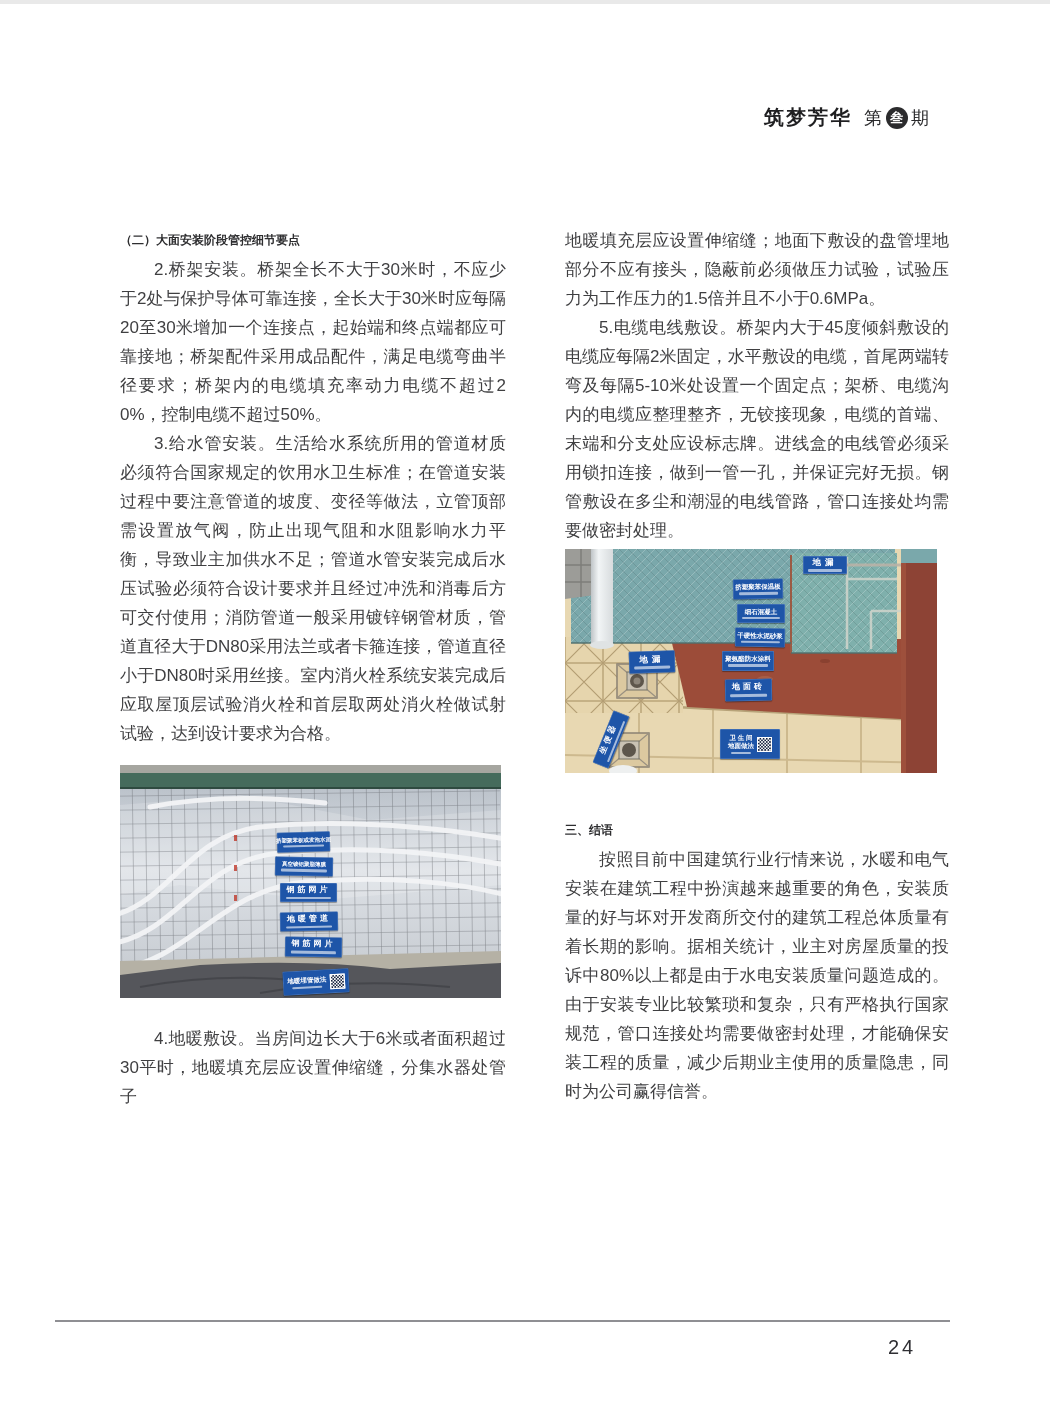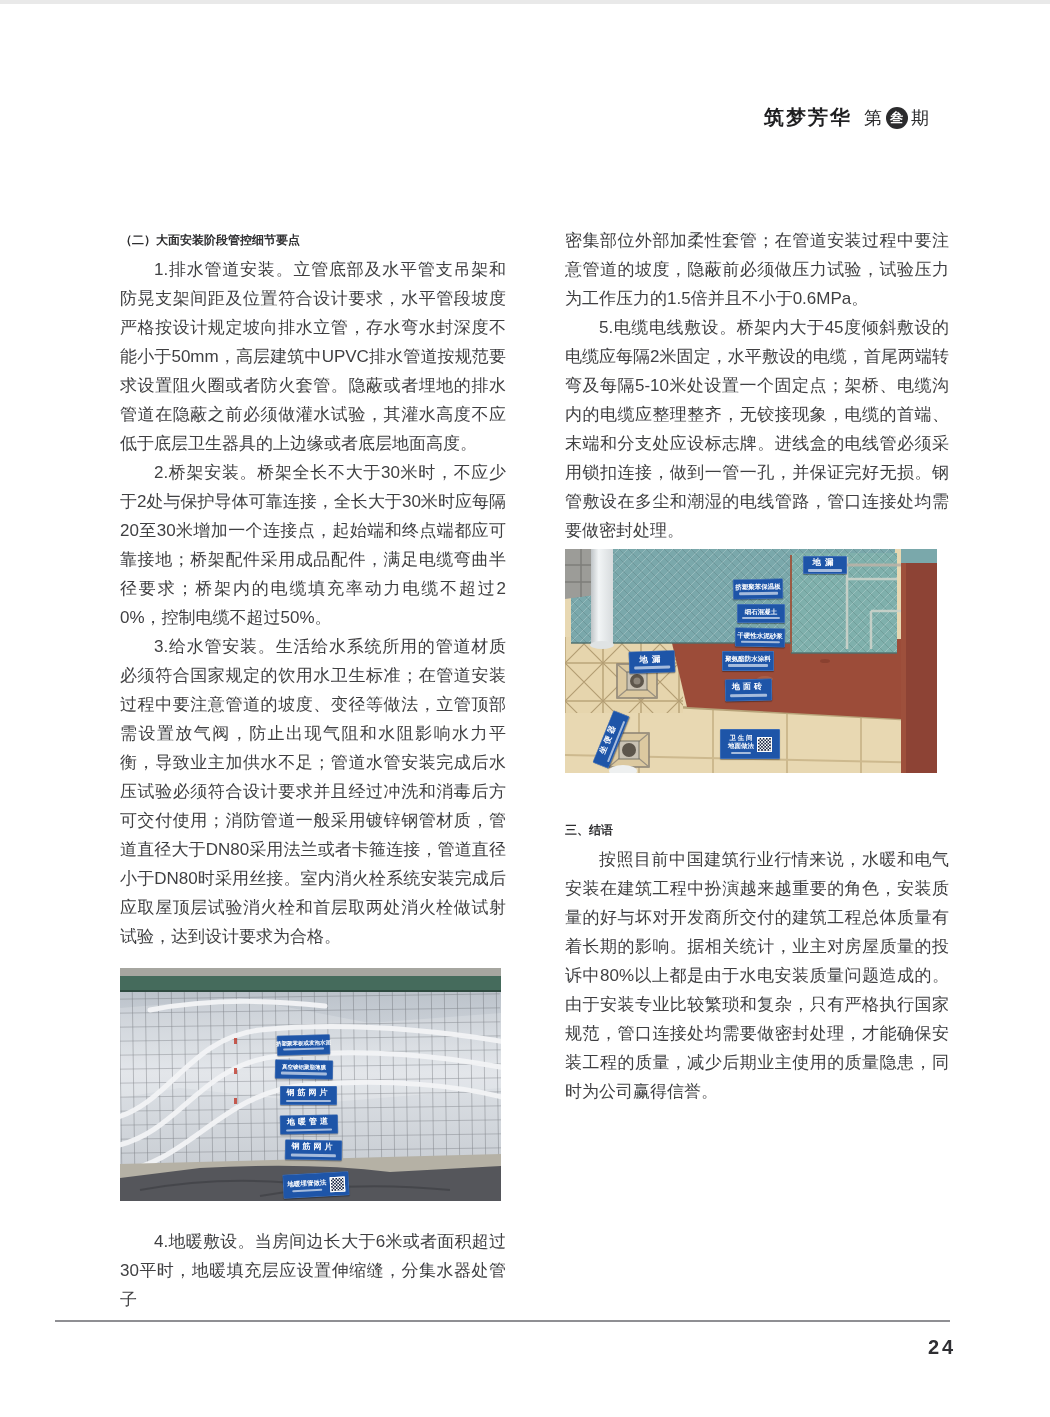--- a/index.html
+++ b/index.html
@@ -35,39 +35,38 @@
   .f5{font-size:5.5px;}
   .f6{font-size:6.5px;}
   .f8{font-size:8px;letter-spacing:3px;}
   .f8b{font-size:8.5px;letter-spacing:4px;}
   .sub{margin-top:2px;width:78%;height:2.5px;background:rgba(255,255,255,.6);border-radius:1px;}
   .sign-row{flex-direction:row;gap:3px;}
   .sign-row .txtcol{display:flex;flex-direction:column;align-items:center;gap:1px;}
   .qr{width:13px;height:13px;background:#fff;background-image:repeating-conic-gradient(#16233f 0% 25%,#ffffff 0% 50%);background-size:3.2px 3.2px;border:1px solid #fff;}
   
   .foot-rule{position:absolute;left:55px;top:1316px;width:895px;height:2px;background:#8f8f93;}
-  .page-num{position:absolute;left:928px;top:1332px;font-size:20px;font-weight:700;letter-spacing:3px;color:#2f2f33;}
+  .page-num{position:absolute;left:888px;top:1332px;font-size:20px;font-weight:400;letter-spacing:3px;color:#2f2f33;}
 </style>
 </head>
 <body>
 
 <div class="page">
 
   <div class="masthead">
     <span class="mag-title">筑梦芳华</span>
     <span class="issue">
       <span>第</span>
       <span class="issue-circle">叁</span>
       <span>期</span>
     </span>
   </div>
 
   <div class="col col-left">
     <h3 class="sec">（二）大面安装阶段管控细节要点</h3>
-    <p>1.排水管道安装。立管底部及水平管支吊架和防晃支架间距及位置符合设计要求，水平管段坡度严格按设计规定坡向排水立管，存水弯水封深度不能小于50mm，高层建筑中UPVC排水管道按规范要求设置阻火圈或者防火套管。隐蔽或者埋地的排水管道在隐蔽之前必须做灌水试验，其灌水高度不应低于底层卫生器具的上边缘或者底层地面高度。</p>
     <p>2.桥架安装。桥架全长不大于30米时，不应少于2处与保护导体可靠连接，全长大于30米时应每隔20至30米增加一个连接点，起始端和终点端都应可靠接地；桥架配件采用成品配件，满足电缆弯曲半径要求；桥架内的电缆填充率动力电缆不超过20%，控制电缆不超过50%。</p>
     <p>3.给水管安装。生活给水系统所用的管道材质必须符合国家规定的饮用水卫生标准；在管道安装过程中要注意管道的坡度、变径等做法，立管顶部需设置放气阀，防止出现气阻和水阻影响水力平衡，导致业主加供水不足；管道水管安装完成后水压试验必须符合设计要求并且经过冲洗和消毒后方可交付使用；消防管道一般采用镀锌钢管材质，管道直径大于DN80采用法兰或者卡箍连接，管道直径小于DN80时采用丝接。室内消火栓系统安装完成后应取屋顶层试验消火栓和首层取两处消火栓做试射试验，达到设计要求为合格。</p>
 
     <div class="photo photo-heating">
       <svg width="381" height="233" viewBox="0 0 381 233">
         <defs>
           <linearGradient id="foil" x1="0" y1="0" x2="0" y2="1">
             <stop offset="0" stop-color="#b2bac3"></stop>
               <stop offset="0.45" stop-color="#dde1e6"></stop>
               <stop offset="1" stop-color="#c2c7cd"></stop>
@@ -123,21 +122,21 @@
             <span class="sub"></span>
           </span>
         <span class="qr"></span>
       </div>
     </div>
 
     <p>4.地暖敷设。当房间边长大于6米或者面积超过30平时，地暖填充层应设置伸缩缝，分集水器处管子</p>
   </div>
 
   <div class="col col-right">
-    <p class="noindent">密集部位外部加柔性套管；在管道安装过程中要注意管道的坡度，隐蔽前必须做压力试验，试验压力为工作压力的1.5倍并且不小于0.6MPa。</p>
+    <p class="noindent">地暖填充层应设置伸缩缝；地面下敷设的盘管埋地部分不应有接头，隐蔽前必须做压力试验，试验压力为工作压力的1.5倍并且不小于0.6MPa。</p>
     <p>5.电缆电线敷设。桥架内大于45度倾斜敷设的电缆应每隔2米固定，水平敷设的电缆，首尾两端转弯及每隔5-10米处设置一个固定点；架桥、电缆沟内的电缆应整理整齐，无铰接现象，电缆的首端、末端和分支处应设标志牌。进线盒的电线管必须采用锁扣连接，做到一管一孔，并保证完好无损。钢管敷设在多尘和潮湿的电线管路，管口连接处均需要做密封处理。</p>
 
     <div class="photo photo-bath">
       <svg width="372" height="224" viewBox="0 0 372 224">
         <defs>
           <pattern id="diag" width="9" height="9" patternUnits="userSpaceOnUse">
             <path d="M0 9 L9 0" stroke="#ffffff" stroke-width="1" opacity="0.22"></path>
             <path d="M0 0 L9 9" stroke="#000000" stroke-width="1" opacity="0.10"></path>
           </pattern>
           <pattern id="xtile" width="38" height="38" patternUnits="userSpaceOnUse">

